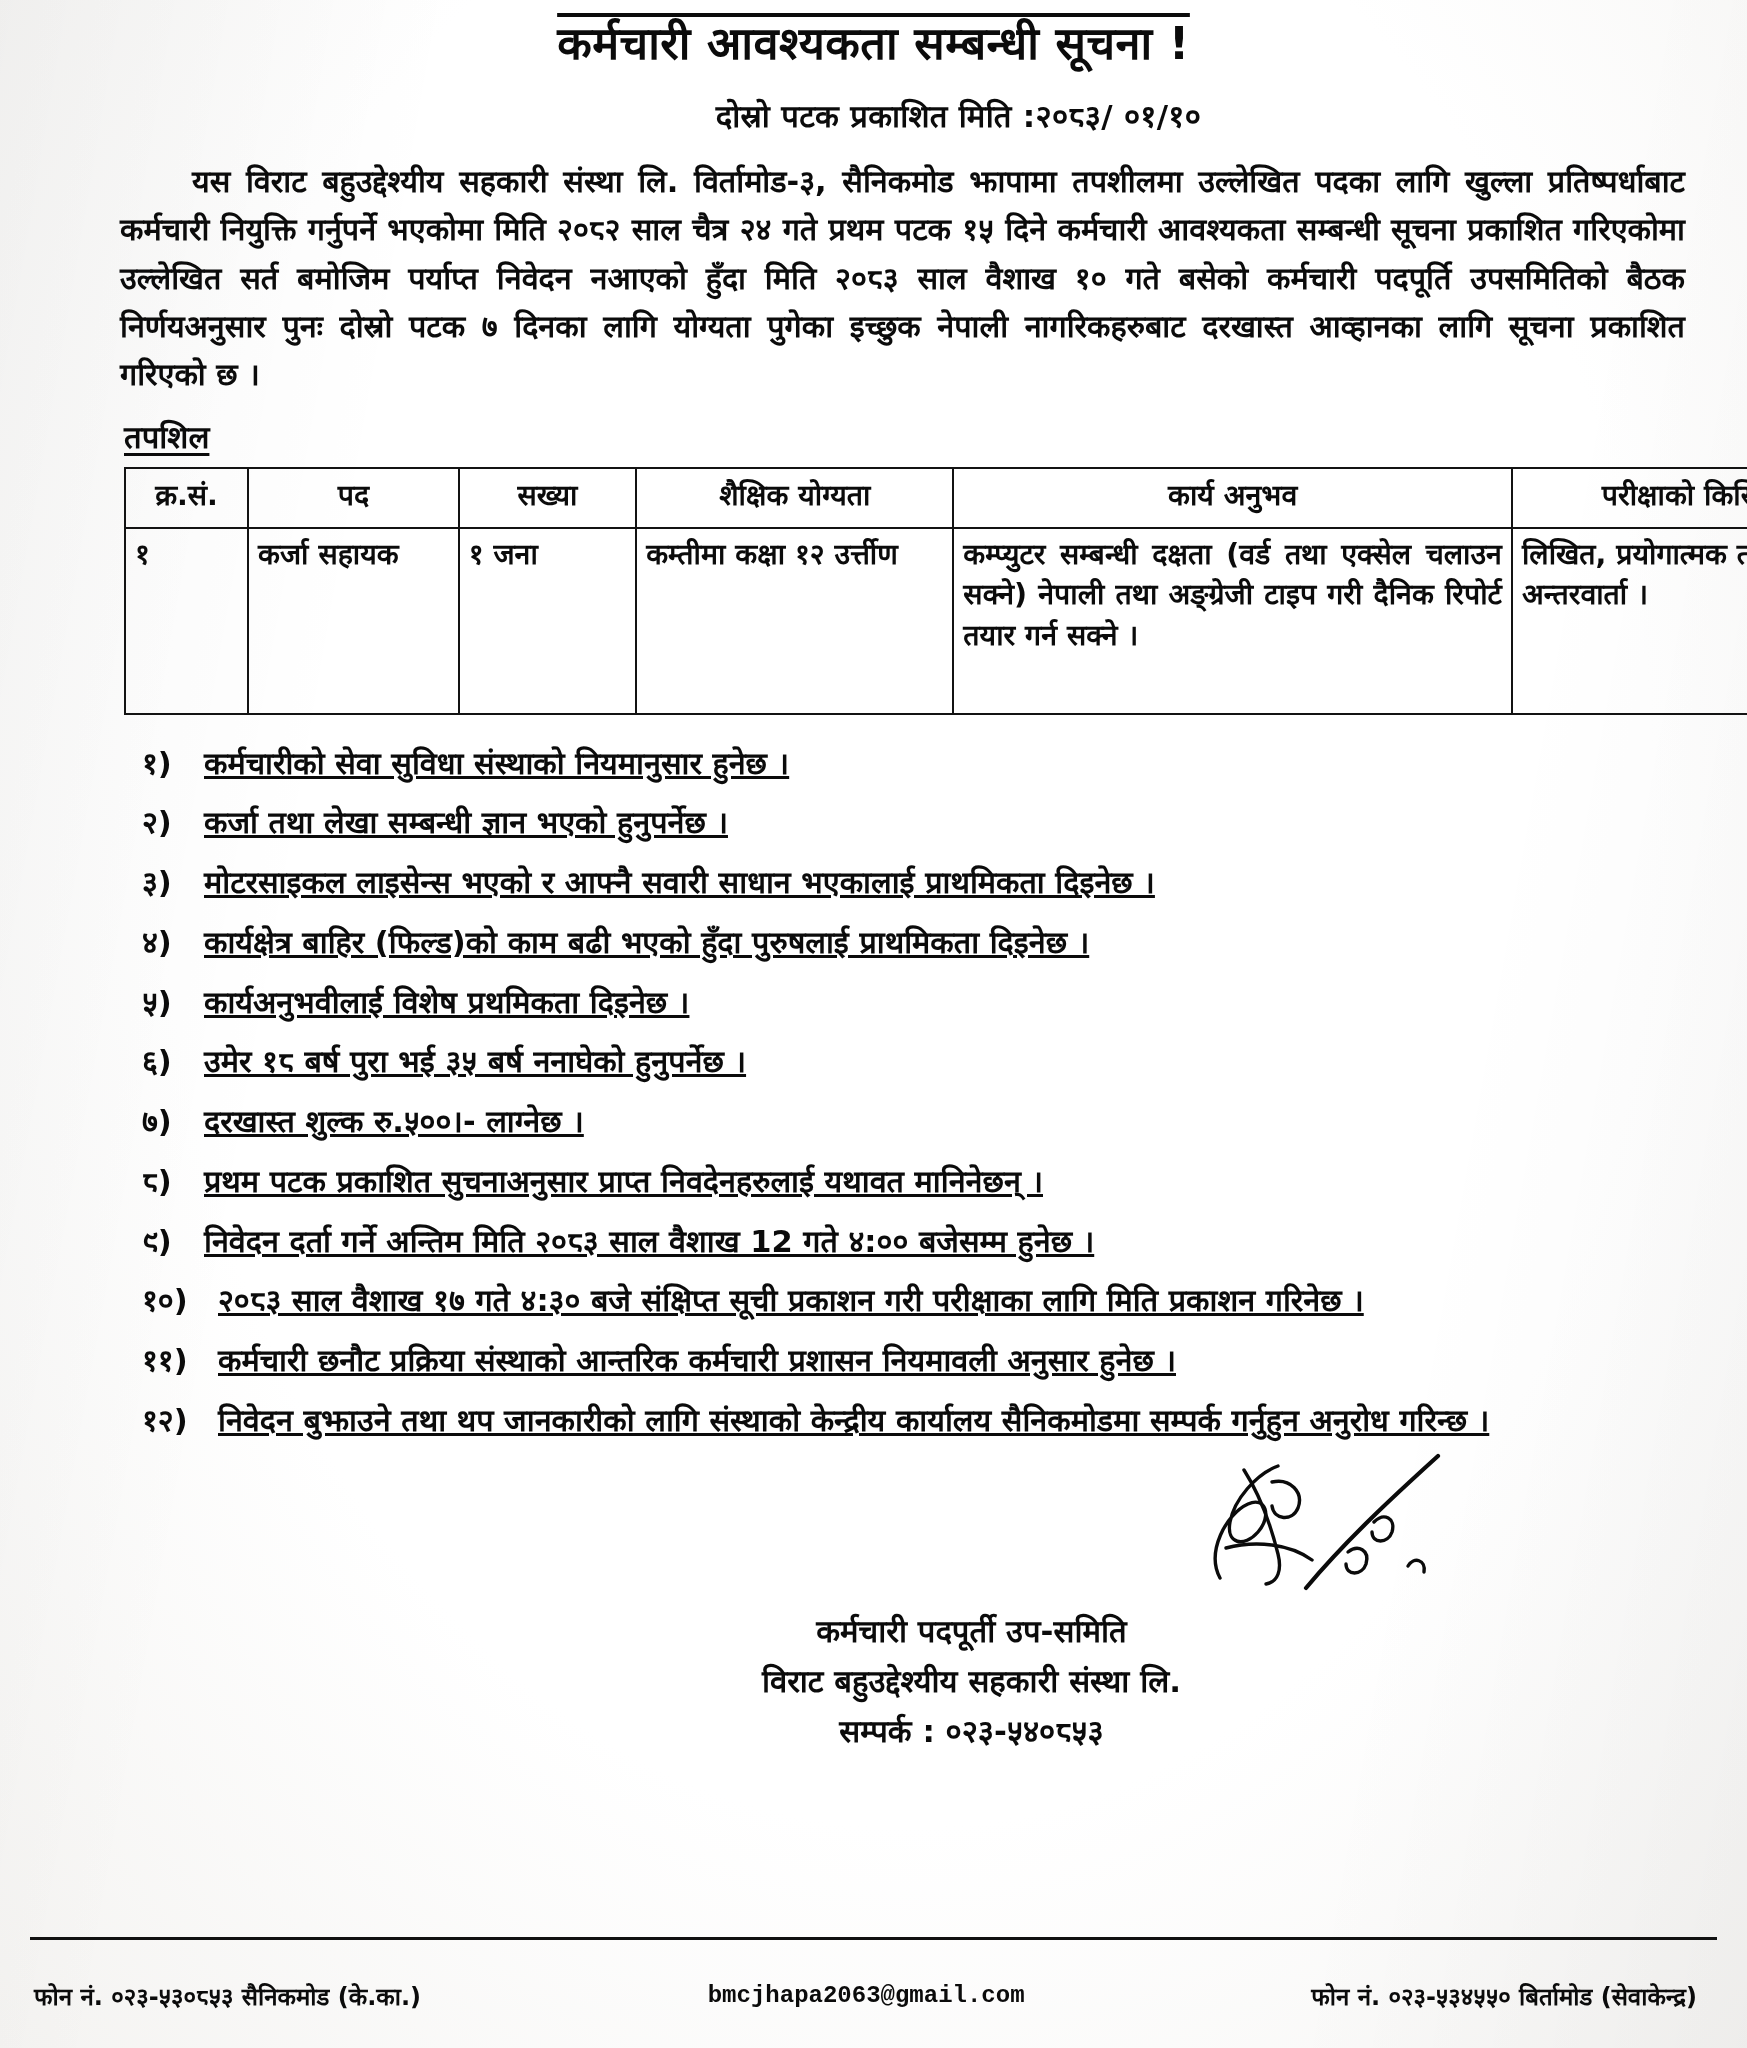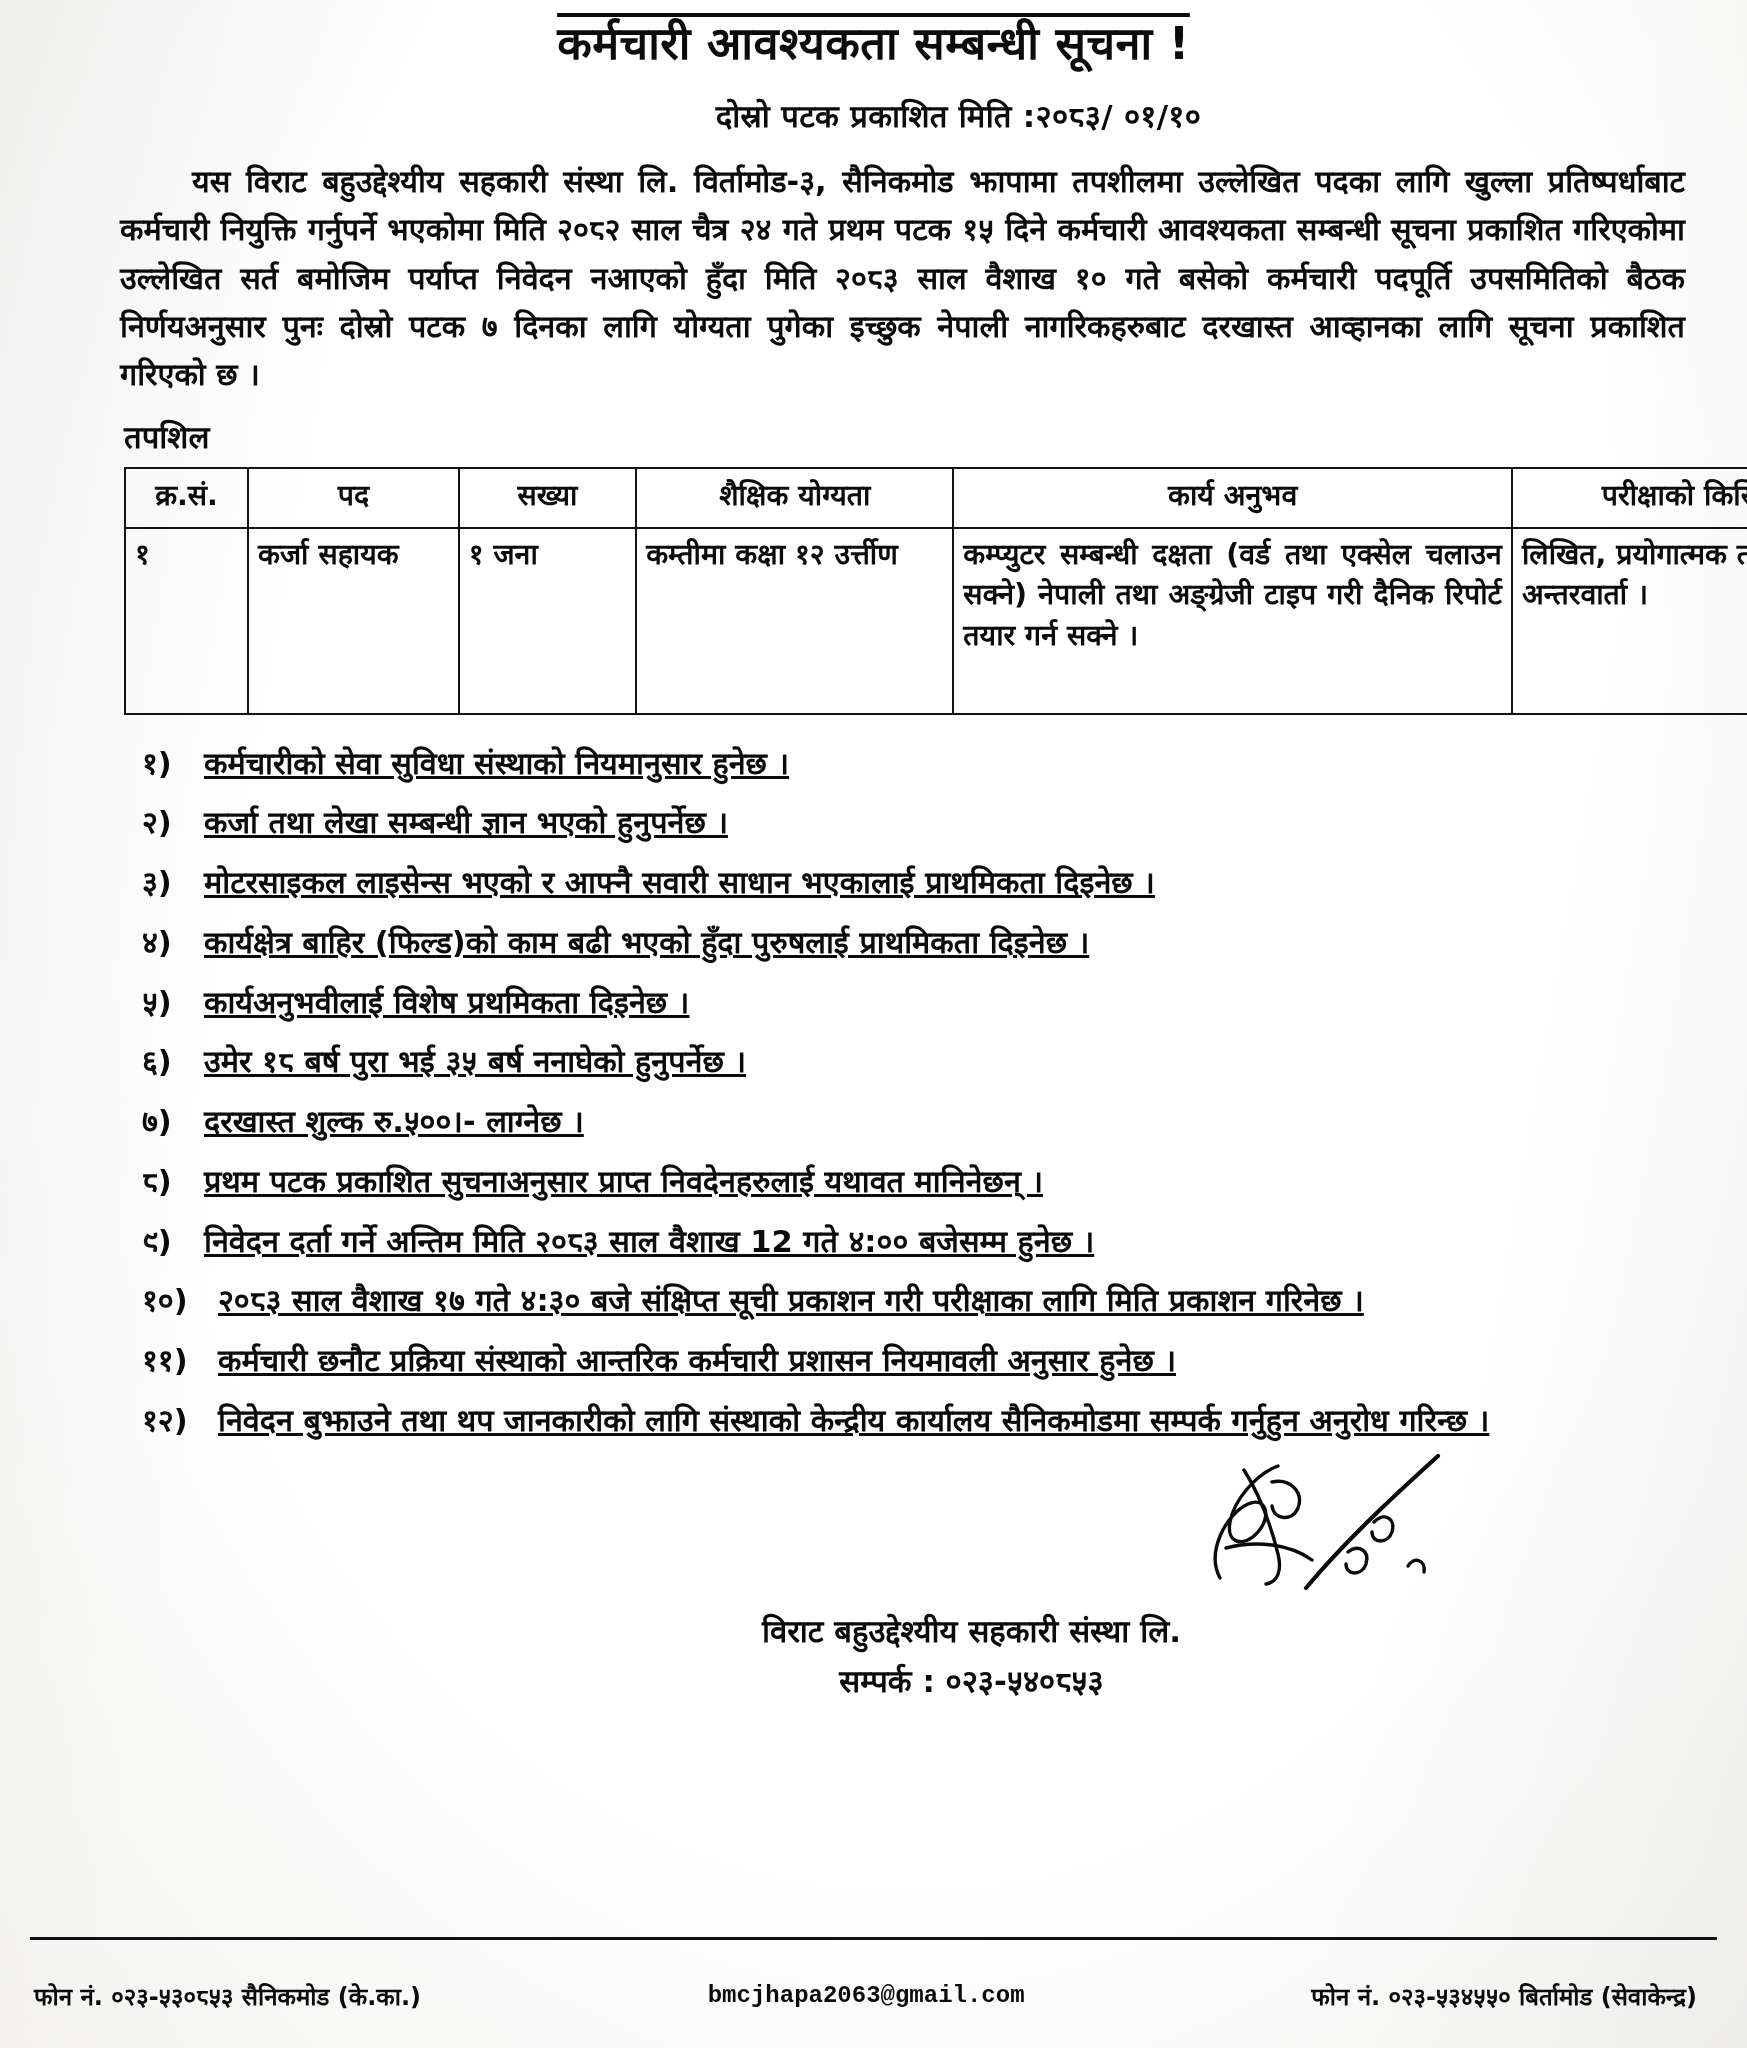--- a/index.html
+++ b/index.html
@@ -60,20 +60,21 @@
     text-indent: 72px;
     padding: 0 16px 0 74px;
     font-weight: 600;
   }
 
   .schedule-label {
     margin-top: 16px;
     padding-left: 78px;
     font-size: 31px;
     font-weight: 700;
+    text-decoration: underline;
     text-underline-offset: 5px;
   }
 
   table.sched {
     margin: 10px 0 0 78px;
     width: 1744px;
     border-collapse: collapse;
     table-layout: fixed;
   }
   table.sched th,
@@ -284,20 +285,21 @@
         <path d="M86 34 C104 30, 118 44, 112 60 C106 74, 88 72, 86 58"></path>
         <path d="M40 100 C70 92, 104 96, 126 112"></path>
         <path d="M252 8 C210 46, 160 92, 120 140" stroke-width="4.2"></path>
         <path d="M188 74 C198 64, 210 70, 206 84 C202 96, 186 96, 186 84"></path>
         <path d="M162 104 C172 96, 184 102, 180 116 C176 128, 160 128, 160 116"></path>
         <path d="M222 118 C228 108, 240 112, 238 124"></path>
       </g>
     </svg>
 
     <div class="sign-block">
+      <div class="ln1">कर्मचारी पदपूर्ती उप-समिति</div>
       <div class="ln2">विराट बहुउद्देश्यीय सहकारी संस्था लि.</div>
       <div class="ln3">सम्पर्क : ०२३-५४०८५३</div>
     </div>
   </div>
 
   <div class="footer-rule"></div>
 
   <div class="footer">
     <span>फोन नं. ०२३-५३०८५३ सैनिकमोड (के.का.)</span>
     <span class="email">bmcjhapa2063@gmail.com</span>

